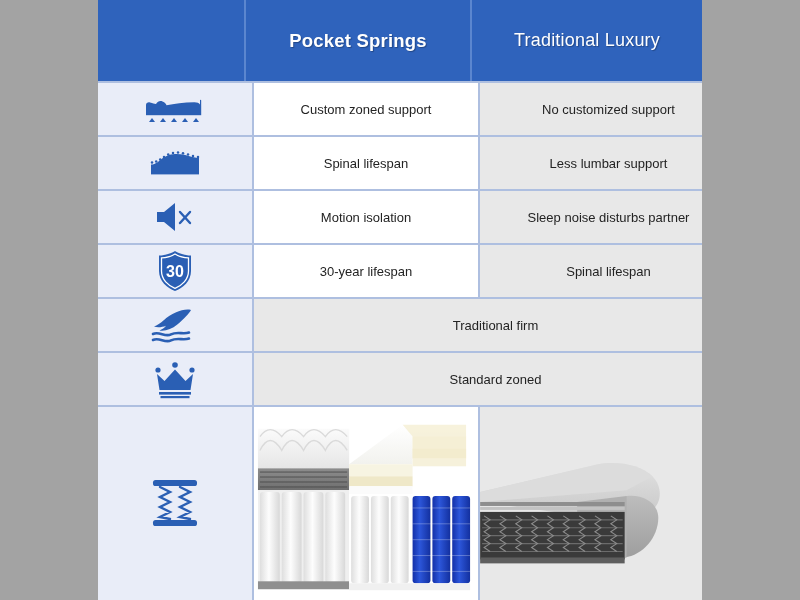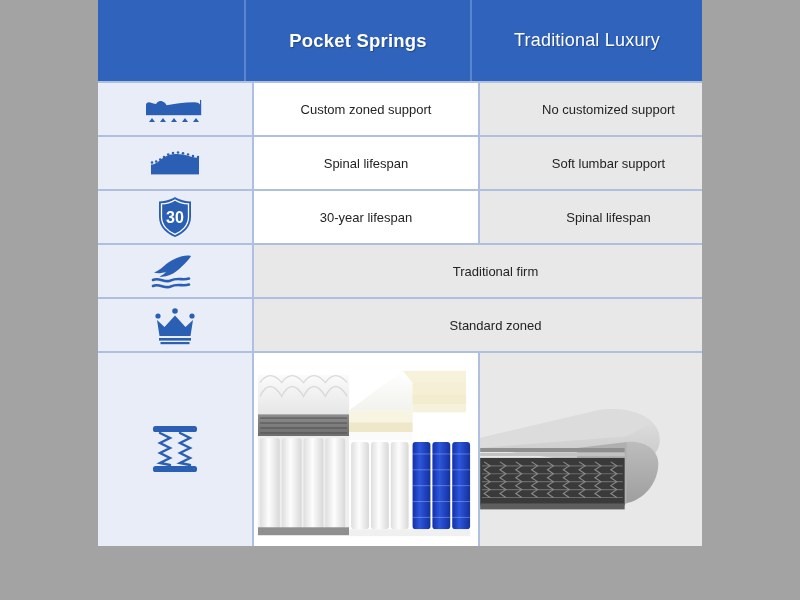--- a/index.html
+++ b/index.html
@@ -109,24 +109,41 @@
             <circle cx="41" cy="6.6" r="1.25"></circle>
               <circle cx="46" cy="8" r="1.25"></circle>
             <circle cx="51" cy="8.9" r="1.25"></circle>
           </g>
         </svg>
       </div>
       <div class="cell c2">
         <span class="txt">Spinal lifespan</span>
       </div>
       <div class="cell c3">
-        <span class="txt">Soft lumbar support</span>
-      </div>
-    </div>
-
+        <span class="txt">Less lumbar support</span>
+      </div>
+    </div>
+
+    <div class="row">
+      <div class="cell c1">
+        <svg class="icon" width="52" height="34" viewBox="0 0 52 34">
+          <path d="M8 12 L15 12 L26 3 L26 31 L15 22 L8 22 Z" fill="#2a5fb4"></path>
+          <g stroke="#2a5fb4" stroke-width="2.4" stroke-linecap="round">
+            <line x1="31" y1="12" x2="41" y2="23"></line>
+            <line x1="41" y1="12" x2="31" y2="23"></line>
+          </g>
+        </svg>
+      </div>
+      <div class="cell c2">
+        <span class="txt">Motion isolation</span>
+      </div>
+      <div class="cell c3">
+        <span class="txt">Sleep noise disturbs partner</span>
+      </div>
+    </div>
 
     <div class="row">
       <div class="cell c1">
         <svg class="icon" width="40" height="44" viewBox="0 0 40 44">
           <path d="M20 2 C20 2 13 6.5 4 6.5 L4 22 C4 32 12 39 20 42 C28 39 36 32 36 22 L36 6.5 C27 6.5 20 2 20 2 Z" fill="#2a5fb4"></path>
           <path d="M20 5 C20 5 14 8.8 6.5 8.8 L6.5 22 C6.5 30.6 13.2 36.6 20 39.3 C26.8 36.6 33.5 30.6 33.5 22 L33.5 8.8 C26 8.8 20 5 20 5 Z" fill="none" stroke="#ffffff" stroke-width="1.3"></path>
           <text x="20" y="27.5" text-anchor="middle" fill="#ffffff" font-family="Liberation Sans, sans-serif" font-size="16" font-weight="bold">30</text>
         </svg>
       </div>
       <div class="cell c2">

